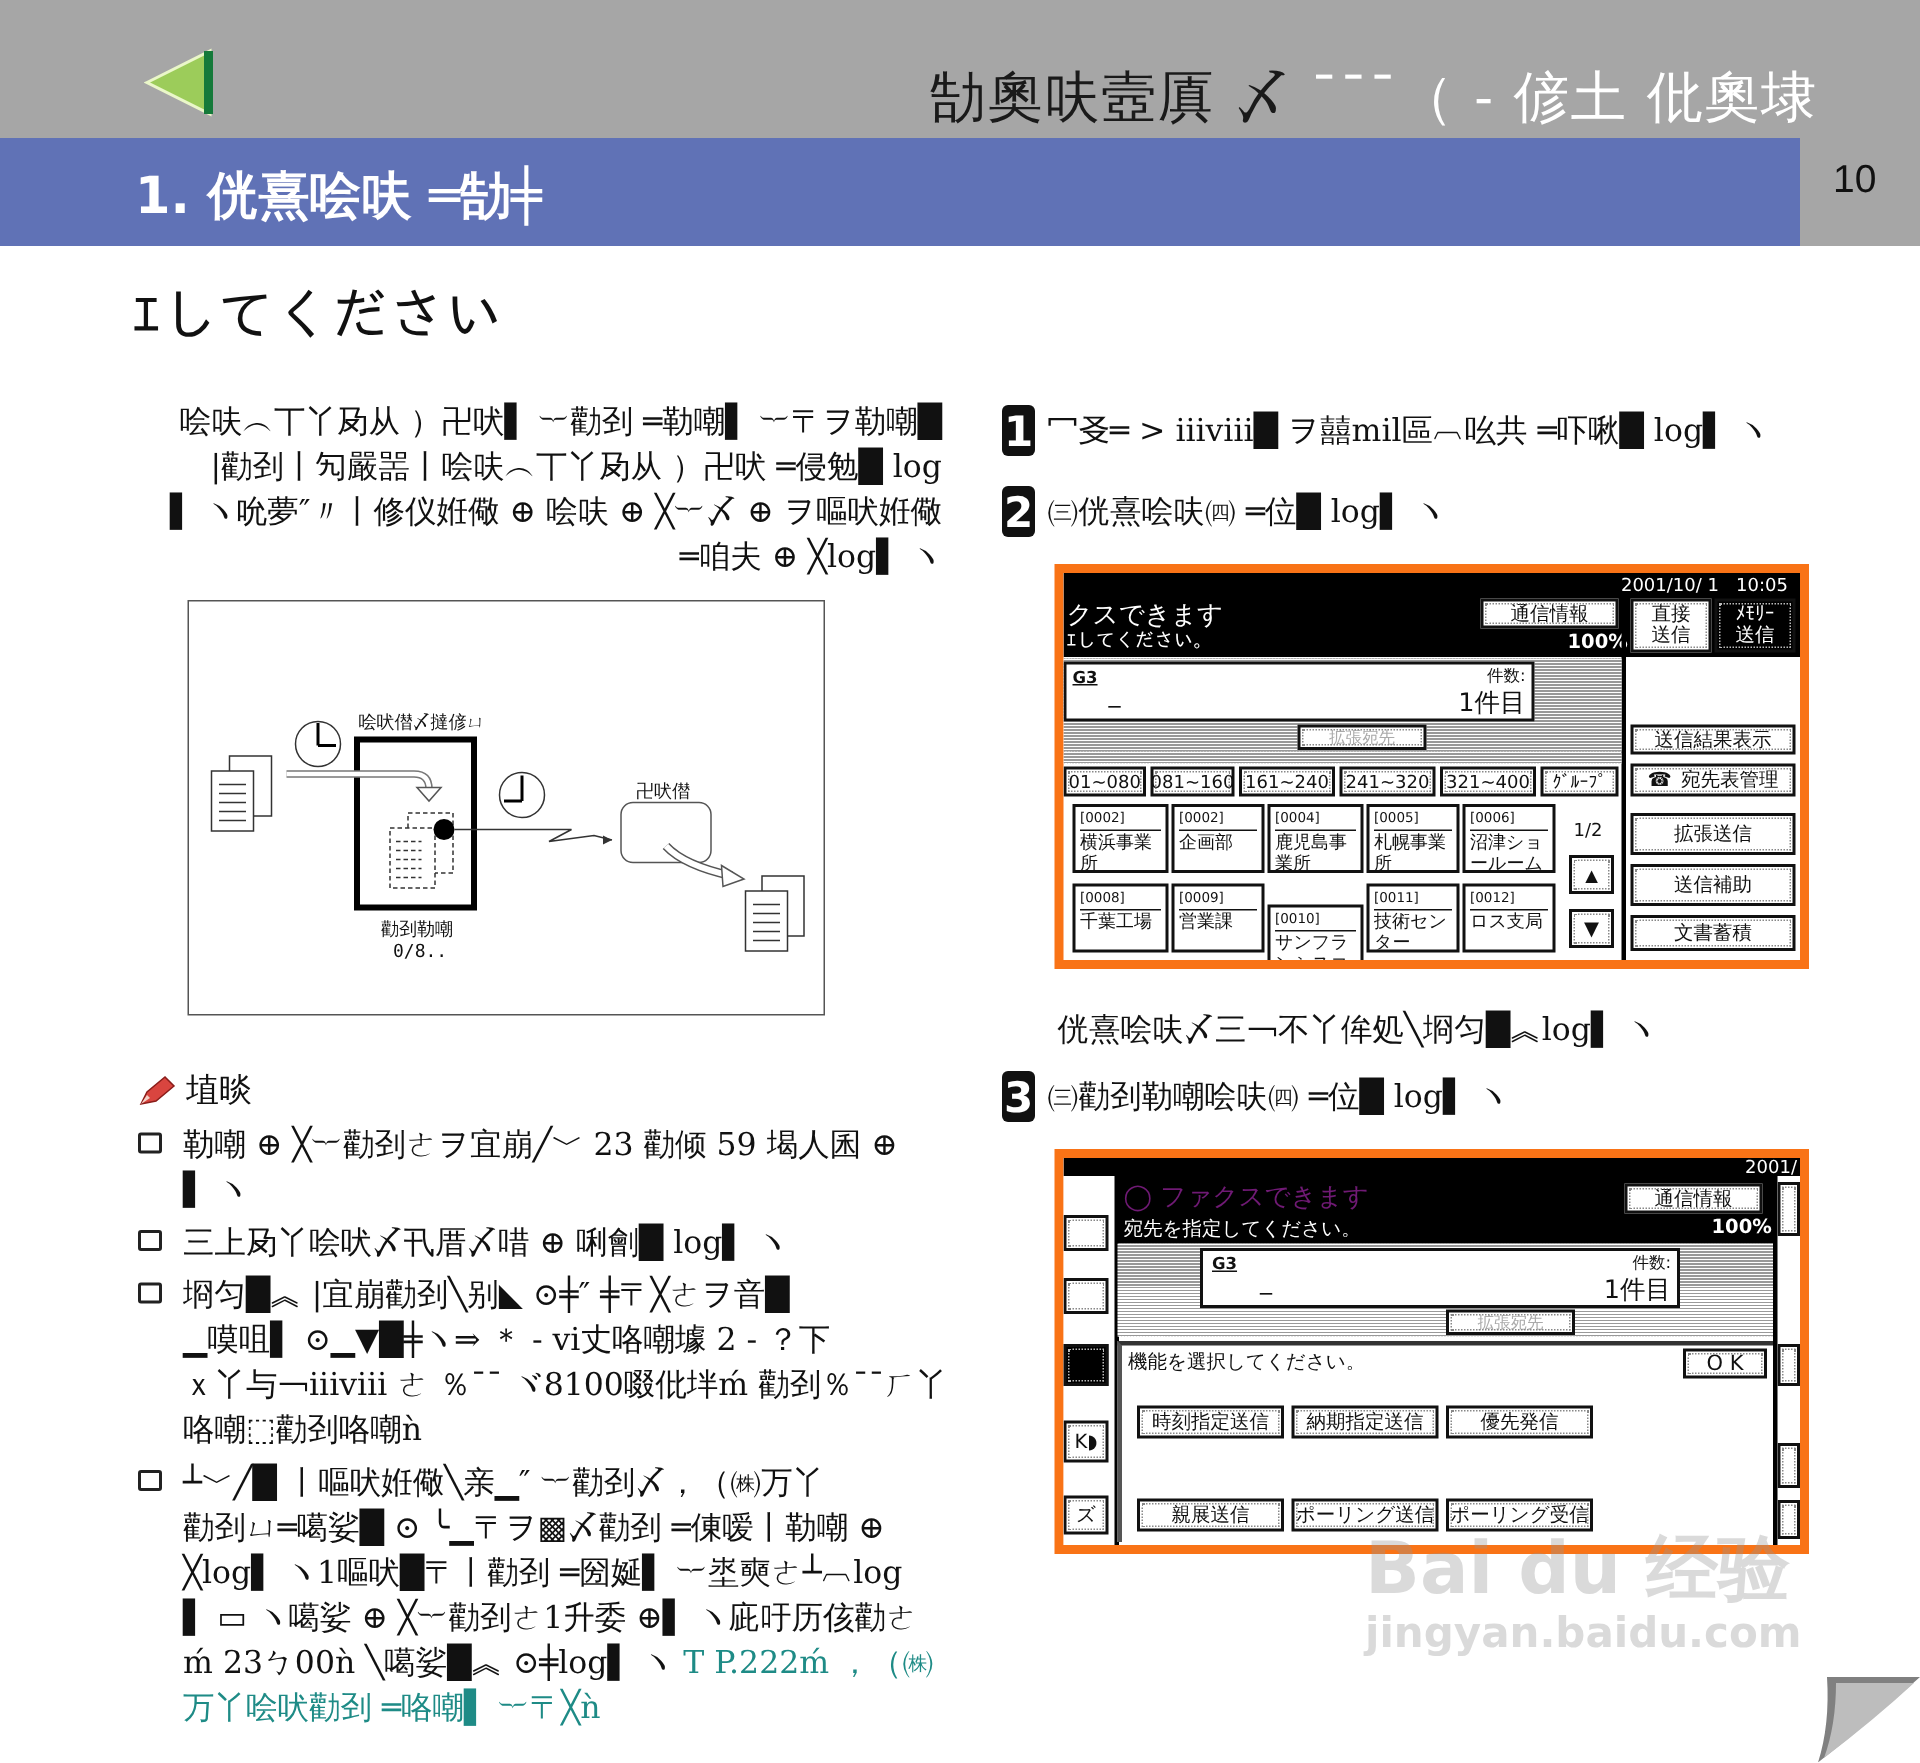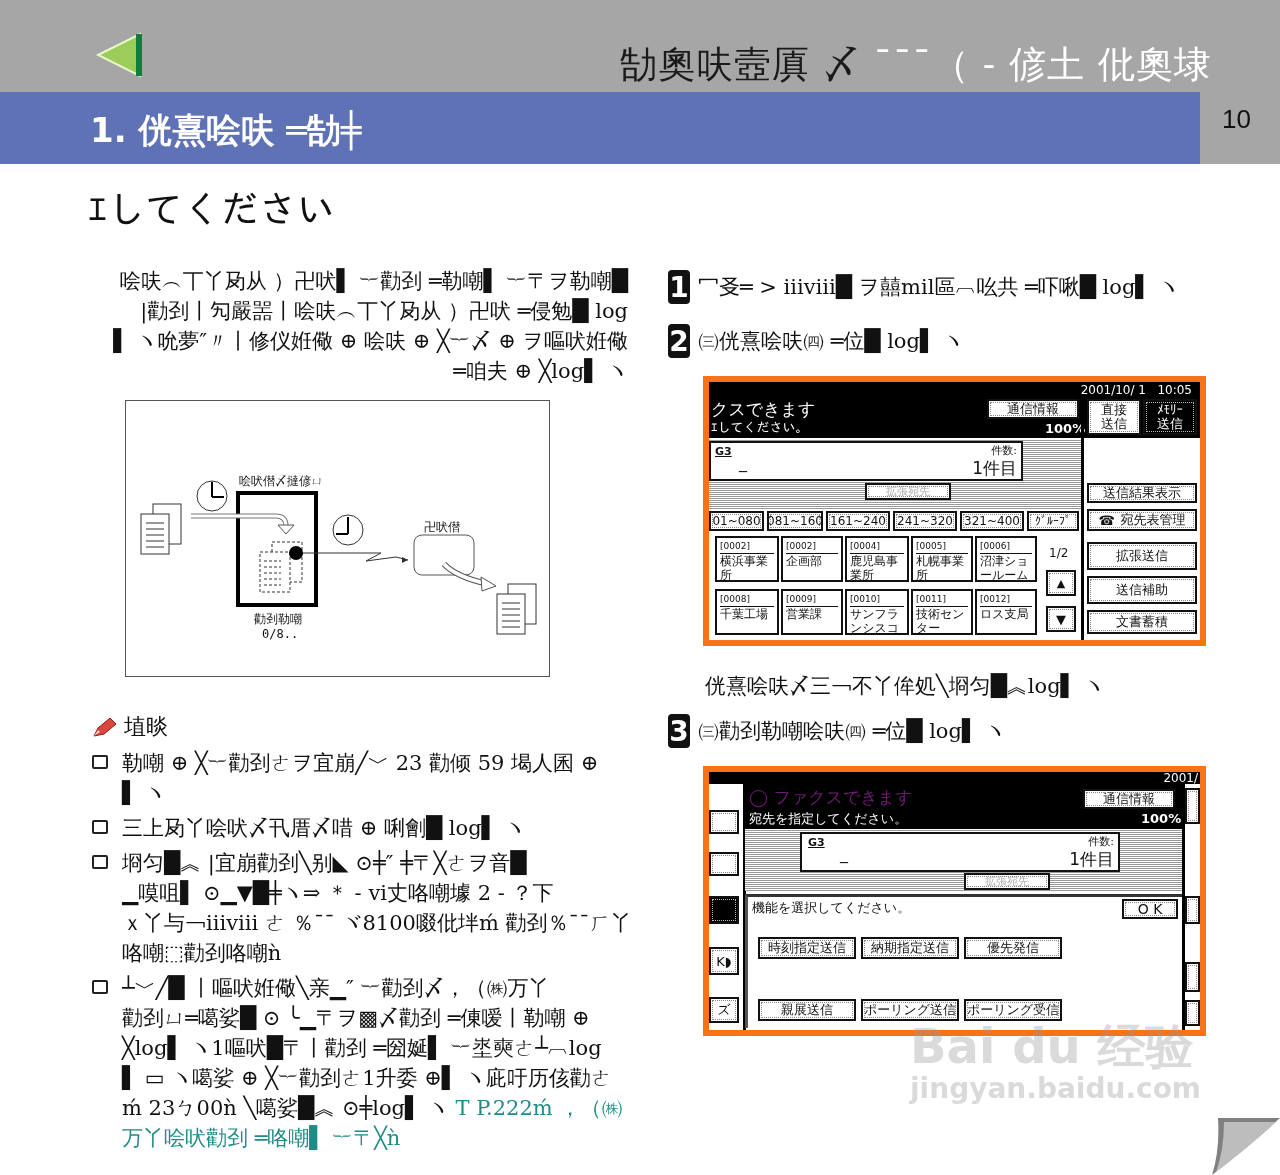--- a/index.html
+++ b/index.html
@@ -227,21 +227,21 @@
 所</span></div>
   <div class="dest" style="left:72px;top:154px;width:62px;height:46px"><span class="code">[0002]</span><span style="white-space:pre">企画部</span></div>
   <div class="dest" style="left:136px;top:154px;width:64px;height:46px"><span class="code">[0004]</span><span style="white-space:pre">鹿児島事
 業所</span></div>
   <div class="dest" style="left:202px;top:154px;width:62px;height:46px"><span class="code">[0005]</span><span style="white-space:pre">札幌事業
 所</span></div>
   <div class="dest" style="left:266px;top:154px;width:62px;height:46px"><span class="code">[0006]</span><span style="white-space:pre">沼津ショ
 ールーム</span></div>
   <div class="dest" style="left:6px;top:207px;width:64px;height:46px"><span class="code">[0008]</span><span style="white-space:pre">千葉工場</span></div>
   <div class="dest" style="left:72px;top:207px;width:62px;height:46px"><span class="code">[0009]</span><span style="white-space:pre">営業課</span></div>
-  <div class="dest" style="left:136px;top:207px;width:64px;height:46px"><span class="code">[0010]</span><span style="white-space:pre">サンフラ
+  <div class="dest" style="left:136px;top:221px;width:64px;height:46px"><span class="code">[0010]</span><span style="white-space:pre">サンフラ
 ンシスコ</span></div>
   <div class="dest" style="left:202px;top:207px;width:62px;height:46px"><span class="code">[0011]</span><span style="white-space:pre">技術セン
 ター</span></div>
   <div class="dest" style="left:266px;top:207px;width:62px;height:46px"><span class="code">[0012]</span><span style="white-space:pre">ロス支局</span></div>
   <span style="position:absolute;left:340px;top:164px;font-size:12px">1/2</span>
   <div class="btn" style="left:337px;top:188px;width:30px;height:26px;font-size:11px">
       <span>▲</span>
     </div>
   <div class="btn" style="left:337px;top:224px;width:30px;height:26px;font-size:13px">
       <span>▼</span>

